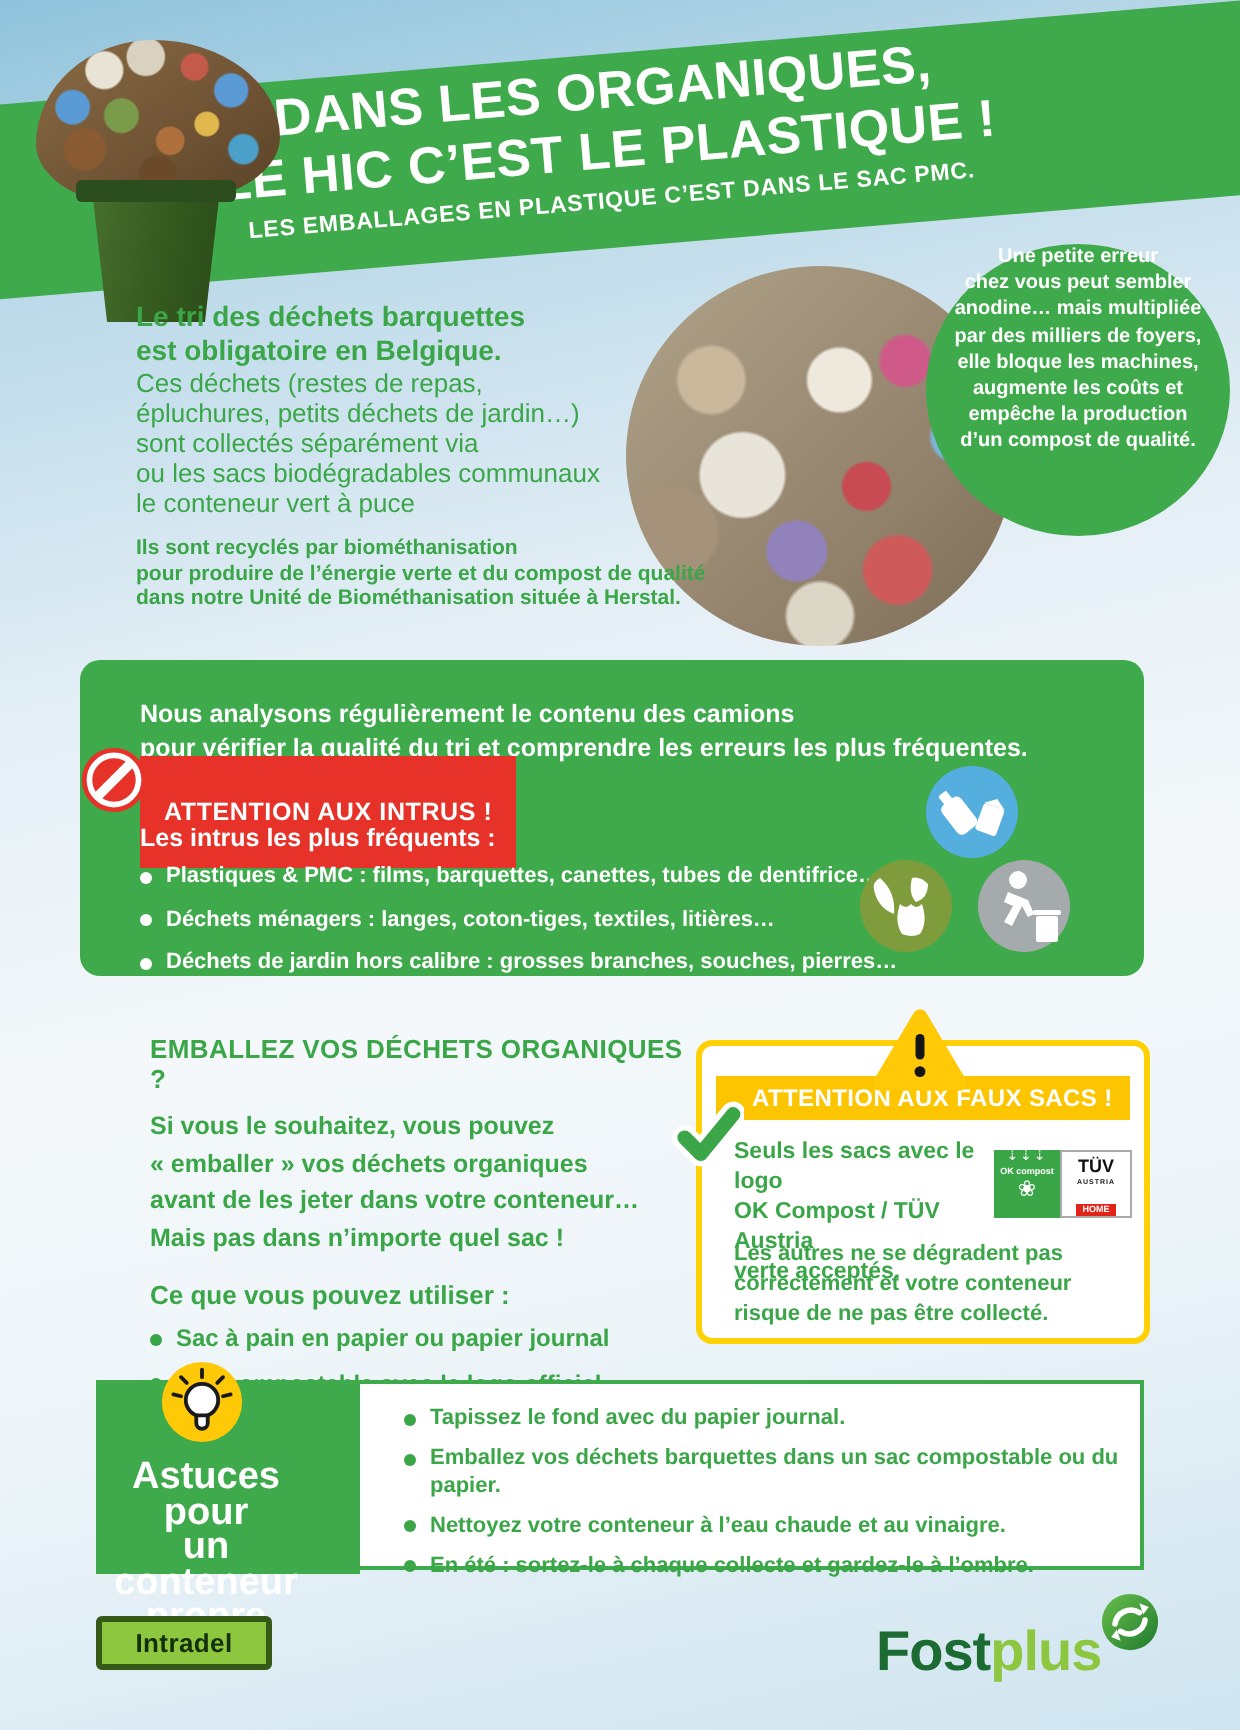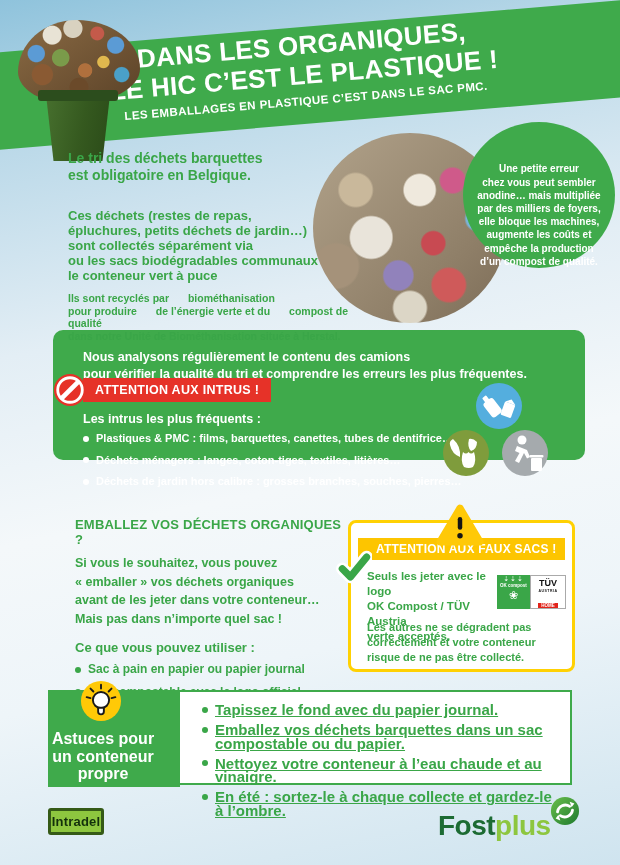--- a/index.html
+++ b/index.html
@@ -31,45 +31,45 @@
       radial-gradient(circle at 85% 65%,#4aa0c8 0 6%,transparent 7%),
       radial-gradient(circle at 50% 80%,#6b4a2a 0 10%,transparent 11%),
       linear-gradient(145deg,#8a6b44,#6e5233 60%,#5a4227); }
   .bin-lid { position:absolute; left:22px; top:70px; width:80px; height:11px; background:#2c4d1d; border-radius:3px; }
   .bin-body { position:absolute; left:28px; top:81px; width:68px; height:60px;
     background:linear-gradient(100deg,#47702e,#35591f 55%,#2a4a18);
     clip-path:polygon(4% 0,96% 0,86% 100%,14% 100%); }
   
   .intro { position:absolute; left:68px; top:150px; width:300px; z-index:4; color:#3aa648; }
   .intro-h { font-size:14px; font-weight:800; line-height:16.5px; }
-  .intro-b { margin-top:25px; font-size:13px; font-weight:700; line-height:15px; }
+  .intro-b { margin-top:1px; font-size:13px; font-weight:400; line-height:15px; }
   .intro-note { margin-top:9px; font-size:10.5px; font-weight:600; line-height:12.5px; }
-  .intro-note b { font-weight:800;margin-left:16px; }
+  .intro-note b { font-weight:800; }
   
   .photo-circle { position:absolute; left:313px; top:133px; width:194px; height:190px; border-radius:50%; z-index:3;
     background:
       radial-gradient(circle at 30% 55%,#e9e4da 0 12%,transparent 13%),
       radial-gradient(circle at 55% 30%,#efe9dd 0 9%,transparent 10%),
       radial-gradient(circle at 62% 58%,#c84a52 0 7%,transparent 8%),
       radial-gradient(circle at 72% 25%,#cf5a8a 0 6%,transparent 7%),
       radial-gradient(circle at 44% 75%,#9182bb 0 8%,transparent 9%),
       radial-gradient(circle at 70% 80%,#cf5a5a 0 8%,transparent 9%),
       radial-gradient(circle at 22% 30%,#c9b89b 0 8%,transparent 9%),
       radial-gradient(circle at 85% 45%,#7ab4d8 0 6%,transparent 7%),
       radial-gradient(circle at 50% 92%,#dcd6c6 0 8%,transparent 9%),
       radial-gradient(circle at 12% 70%,#a5927a 0 10%,transparent 11%),
       linear-gradient(135deg,#b1a28a,#8f7f68 70%,#7c6c57); }
   .callout-circle { position:absolute; left:463px; top:122px; width:152px; height:146px; border-radius:50%;
-    background:#3faa4b; z-index:4; display:flex; flex-direction:column; justify-content:flex-end;
+    background:#3faa4b; z-index:4; display:flex; flex-direction:column; justify-content:flex-start;
     text-align:center; color:#fff; font-size:10px; font-weight:800; line-height:13.2px; }
   
-  .aband { position:absolute; left:40px; top:330px; width:532px; height:130px; background:#3faa4b; border-radius:10px; color:#fff; z-index:2;margin-left:13px; }
+  .aband { position:absolute; left:40px; top:330px; width:532px; height:158px; background:#3faa4b; border-radius:10px; color:#fff; z-index:2; }
   .aband-intro { position:absolute; left:30px; top:19px; font-size:12.5px; font-weight:800; line-height:17px; }
   .no-icon { position:absolute; left:0px; top:43px; width:34px; height:34px; z-index:3; }
-  .badge { position:absolute; left:30px; top:48px; height:24px; line-height:24px; padding:0 12px;
+  .badge { position:absolute; left:30px; top:48px; height:24px; line-height:24px; padding:16px 12px;
     background:#e63228; font-size:12.5px; font-weight:800; letter-spacing:.3px; }
   .aband-listtitle { position:absolute; left:30px; top:82px; font-size:12.5px; font-weight:800; }
   .aband-list { position:absolute; left:30px; top:102px; width:392px; }
   .li { display:flex; align-items:flex-start; margin-bottom:8px; font-size:11px; font-weight:700; line-height:13.5px; }
   .li .dot { flex:0 0 auto; width:6px; height:6px; border-radius:50%; background:#fff; margin:3.5px 7px 0 0; }
   .icircle { position:absolute; width:46px; height:46px; border-radius:50%; }
   .icircle svg { width:46px; height:46px; display:block; }
   .ic-pmc { left:423px; top:53px; background:#54aede; }
   .ic-org { left:390px; top:100px; background:#7f9c3c; }
   .ic-lit { left:449px; top:100px; background:#a5aaad; }
@@ -99,26 +99,26 @@
   .logo-tuv .t1 { font-size:9px; font-weight:800; color:#111; line-height:11px; margin-top:2px; }
   .logo-tuv .t2 { font-size:3.5px; font-weight:700; color:#111; letter-spacing:.5px; line-height:4px; }
   .logo-tuv .t3 { display:inline-block; background:#e2231a; color:#fff; font-size:4.5px; font-weight:700; line-height:6px; padding:0 3px; margin-top:3px; }
   .fake-note { position:absolute; left:16px; top:97px; right:8px; color:#3aa648; font-size:11px; font-weight:600; line-height:15px; }
   
   .tips { position:absolute; left:48px; top:690px; width:524px; height:95px; background:#fff;
     border:2px solid #3faa4b; box-sizing:border-box; z-index:2; }
   .tips-left { position:absolute; left:-2px; top:-2px; width:132px; height:97px; background:#3faa4b; }
   .bulb { position:absolute; left:32px; top:-10px; width:42px; height:42px; }
   .tips-title { position:absolute; left:0; top:40px; width:110px; text-align:center; color:#fff;
-    font-size:16px; font-weight:800; line-height:17.5px; }
+    font-size:19px; font-weight:800; line-height:17.5px; }
   .tips-list { position:absolute; left:152px; top:11px; right:8px; }
-  .tips-list .li { color:#3aa648; font-size:15px; font-weight:600; margin-bottom:6.5px;text-decoration:underline; }
+  .tips-list .li { color:#3aa648; font-size:11px; font-weight:600; margin-bottom:6.5px; }
   .tips-list .dot { background:#3aa648; }
   
-  .intradel { position:absolute; left:48px; top:808px; width:56px; height:27px; background:#8dc63f;
+  .intradel { position:absolute; left:48px; top:808px; width:88px; height:27px; background:#8dc63f;
     border:3px solid #355a17; border-radius:3px; box-sizing:border-box; color:#13300b;
     font-size:13px; font-weight:800; text-align:center; line-height:21px; letter-spacing:.2px; z-index:2; }
   .fostplus { position:absolute; left:438px; top:796px; width:142px; height:48px; z-index:2; }
   .fost-text { position:absolute; left:0; bottom:2px; font-size:28px; font-weight:800; letter-spacing:-.5px; }
   .fost-text .b { color:#1c6b33; }
   .fost-text .l { color:#8dc63f; font-weight:700; }
   .swirl { position:absolute; right:0; top:0; width:30px; height:30px; }
 </style>
 </head>
 <body>
@@ -266,21 +266,21 @@
   <div class="fakebox">
     <div class="fake-banner">ATTENTION AUX FAUX SACS !</div>
     <div class="check-icon">
       <svg viewBox="0 0 40 40" width="36" height="36">
         <path d="M7 22 L16 31 L34 9" fill="none" stroke="#fff" stroke-width="14" stroke-linecap="round" stroke-linejoin="round"></path>
         <path d="M7 22 L16 31 L34 9" fill="none" stroke="#3aa648" stroke-width="8" stroke-linecap="round" stroke-linejoin="round"></path>
       </svg>
     </div>
     <div class="accept-row">
       <div class="accept-text">
-        <div>Seuls les jeter avec le logo</div>
+        <div>Seuls les sacs avec le logo</div>
         <div>OK Compost / TÜV Austria</div>
         <div>verte acceptés.</div>
       </div>
       <div class="logos">
         <div class="logo-ok">
           <div class="arrows">⇣⇣⇣</div>
           <div class="lbl">OK compost</div>
           <div class="leaf">❀</div>
         </div>
         <div class="logo-tuv">

